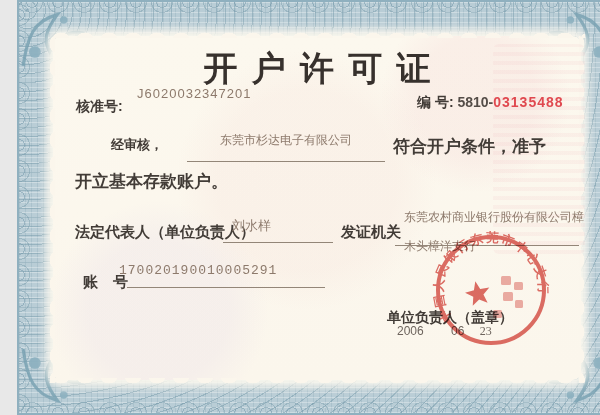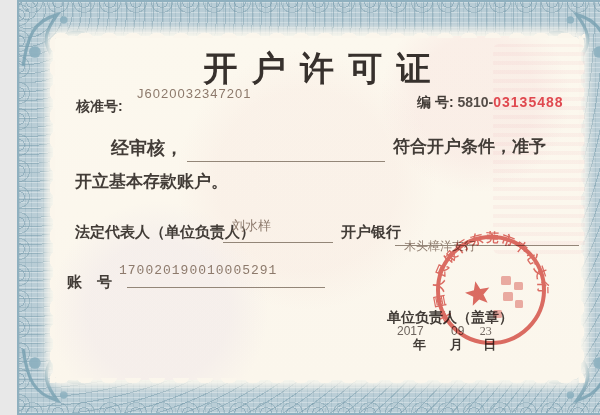--- a/index.html
+++ b/index.html
@@ -108,47 +108,44 @@
   <div class="abs title">开户许可证</div>
 
   <div class="abs typed" style="left:118px;top:84px;font-size:13px;letter-spacing:1px;">J6020032347201</div>
   <div class="abs label" style="left:57px;top:96px;font-size:14px;">核准号:</div>
 
   <div class="abs" style="left:398px;top:92px;font-size:14px;">
     <span class="label">编 号:</span>
     <span style="color:#544d48;font-weight:bold;">5810-</span><span class="red" style="font-weight:bold;letter-spacing:1px;">03135488</span>
   </div>
 
-  <div class="abs label" style="left:92px;top:134px;font-size:18px;">经审核，</div>
+  <div class="abs label" style="left:92px;top:134px;font-size:13px;">经审核，</div>
+  <div class="abs typed" style="left:168px;top:130px;width:198px;text-align:center;font-size:12px;">东莞市杉达电子有限公司</div>
   <div class="rule" style="left:168px;top:159px;width:198px;"></div>
   <div class="abs label" style="left:56px;top:168px;font-size:17px;">开立基本存款账户。</div>
   <div class="abs label" style="left:374px;top:133px;font-size:17px;">符合开户条件，准予</div>
 
   <div class="abs label" style="left:56px;top:221px;font-size:15px;">法定代表人（单位负责人）</div>
   <div class="abs typed" style="left:213px;top:215px;font-size:13px;">刘水样</div>
   <div class="rule" style="left:204px;top:240px;width:110px;"></div>
 
-  <div class="abs label" style="left:322px;top:221px;font-size:15px;">开户银行</div>
+  <div class="abs label" style="left:322px;top:221px;font-size:15px;">发证机关</div>
+  <div class="abs typed" style="left:385px;top:207px;font-size:12px;">东莞农村商业银行股份有限公司樟</div>
   <div class="abs typed" style="left:385px;top:236px;font-size:12px;">木头樟洋支行</div>
   <div class="rule" style="left:376px;top:243px;width:184px;"></div>
 
-  <div class="abs label" style="left:48px;top:271px;font-size:15px;">账　号</div>
+  <div class="abs label" style="left:64px;top:271px;font-size:15px;">账　号</div>
   <div class="abs typed mono" style="left:100px;top:261px;font-size:13px;letter-spacing:1px;">170020190010005291</div>
   <div class="rule" style="left:108px;top:285px;width:198px;"></div>
 
   <div class="abs label" style="left:368px;top:307px;font-size:14px;">单位负责人（盖章）</div>
   <div class="abs" style="left:378px;top:322px;font-size:12px;color:#6d645d;">
-    <span>2017</span>
-    <span style="margin-left:24px;">09</span>
+    <span>2006</span>
+    <span style="margin-left:24px;">06</span>
     <span style="margin-left:12px;font-family:Liberation Serif, serif;">23</span>
-  </div>
-  <div class="abs label" style="left:394px;top:334px;font-size:13px;">
-    <span>年</span>
-    <span style="margin-left:20px;">月</span>
-    <span style="margin-left:17px;">日</span>
   </div>
 
   <svg class="seal" width="120" height="120" viewBox="0 0 120 120">
     <defs>
       <path id="rim" d="M 24,92 A 48.2,48.2 0 1 1 96,92" fill="none"></path>
     </defs>
     <g stroke="none" fill="#d5463f">
       <circle cx="60" cy="60" r="53" fill="none" stroke="#d5463f" stroke-width="4"></circle>
       <text font-size="12.5" font-weight="bold" fill="#d5463f" letter-spacing="2">
         <textPath href="#rim" startOffset="4">中国人民银行东莞市中心支行</textPath>

